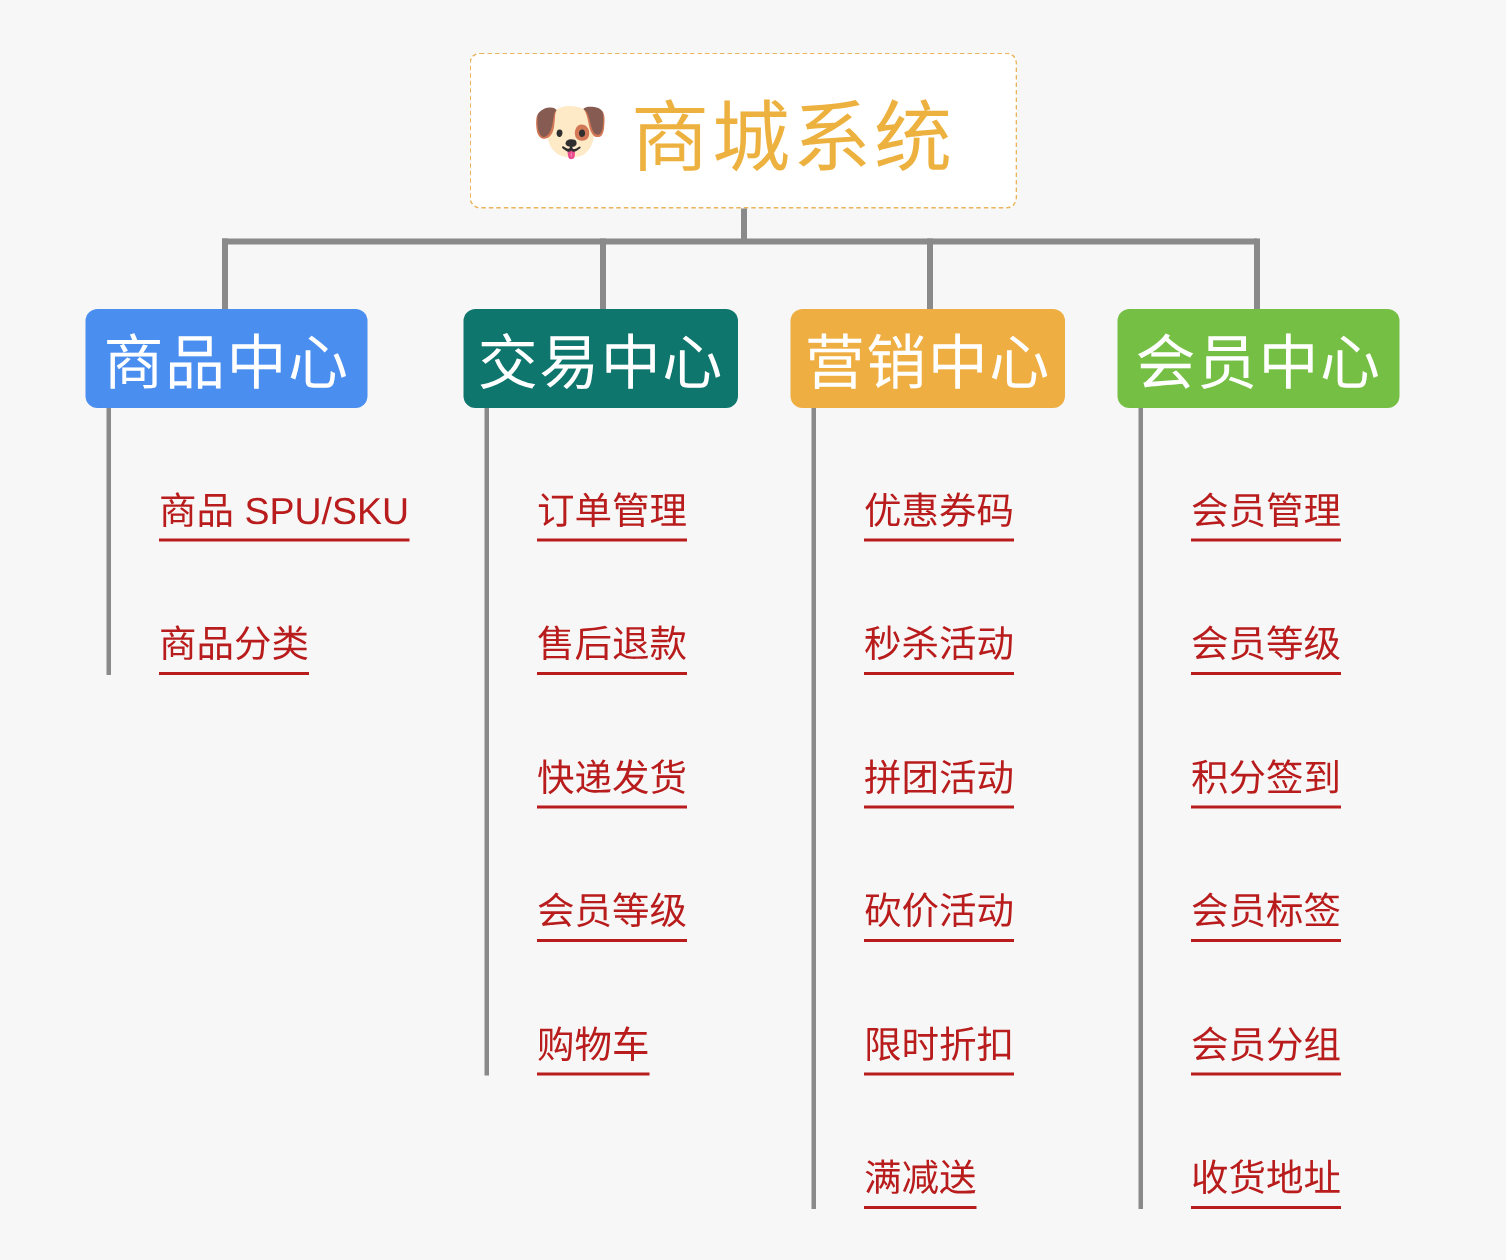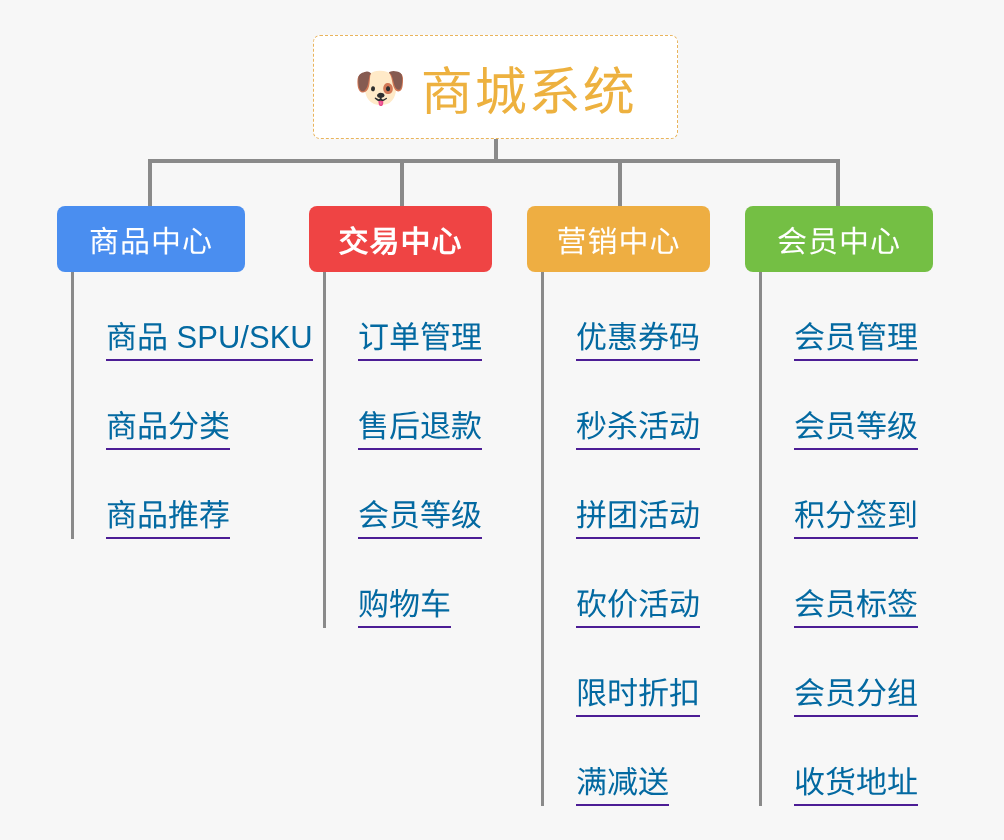--- a/index.html
+++ b/index.html
@@ -82,45 +82,45 @@
   .cat-header {
     height: 66px;
     border-radius: 8px;
     display: flex;
     align-items: center;
     justify-content: center;
     box-sizing: border-box;
   }
   .cat-header-label {
     color: #ffffff;
-    font-size: 30px;
+    font-size: 40px;
     letter-spacing: 1px;
     white-space: nowrap;
   }
 
   
   .leaf-area {
     position: relative;
     margin-left: 14px;
     padding-left: 32px;
     border-left: 3px solid #8a8a8a;
   }
   .leaf-item {
     height: 89px;
     box-sizing: border-box;
     display: flex;
     align-items: flex-end;
     position: relative;
   }
   .leaf-label {
-    font-size: 31px;
-    color: #0369a1;
+    font-size: 25px;
+    color: #b91c1c;
     white-space: nowrap;
     padding-bottom: 4px;
-    border-bottom: 2px solid #4c1d95;
+    border-bottom: 2px solid #b91c1c;
     display: inline-block;
     line-height: 1.1;
   }
 </style>
 </head>
 <body style="background: rgb(247, 247, 247);">
 
 <div id="chart">
 
   <div class="root-node" style="border-color: rgb(233, 180, 92); background: rgb(255, 255, 255);">
@@ -139,36 +139,36 @@
     <div class="cat-header" style="background: rgb(74, 142, 240);">
       <span class="cat-header-label">商品中心</span>
     </div>
     <div class="leaf-area">
       <div class="leaf-item">
         <span class="leaf-label">商品 SPU/SKU</span>
       </div>
       <div class="leaf-item">
         <span class="leaf-label">商品分类</span>
       </div>
-      <div class="leaf-item">
-        <span class="leaf-label">商品推荐</span>
-      </div>
     </div>
   </div>
 
   <div class="column" style="left:309px;width:183px">
-    <div class="cat-header" style="background: #ef4444; font-weight: bold;">
+    <div class="cat-header" style="background: #0f766e;">
       <span class="cat-header-label">交易中心</span>
     </div>
     <div class="leaf-area">
       <div class="leaf-item">
         <span class="leaf-label">订单管理</span>
       </div>
       <div class="leaf-item">
         <span class="leaf-label">售后退款</span>
+      </div>
+      <div class="leaf-item">
+        <span class="leaf-label">快递发货</span>
       </div>
       <div class="leaf-item">
         <span class="leaf-label">会员等级</span>
       </div>
       <div class="leaf-item">
         <span class="leaf-label">购物车</span>
       </div>
     </div>
   </div>
 

